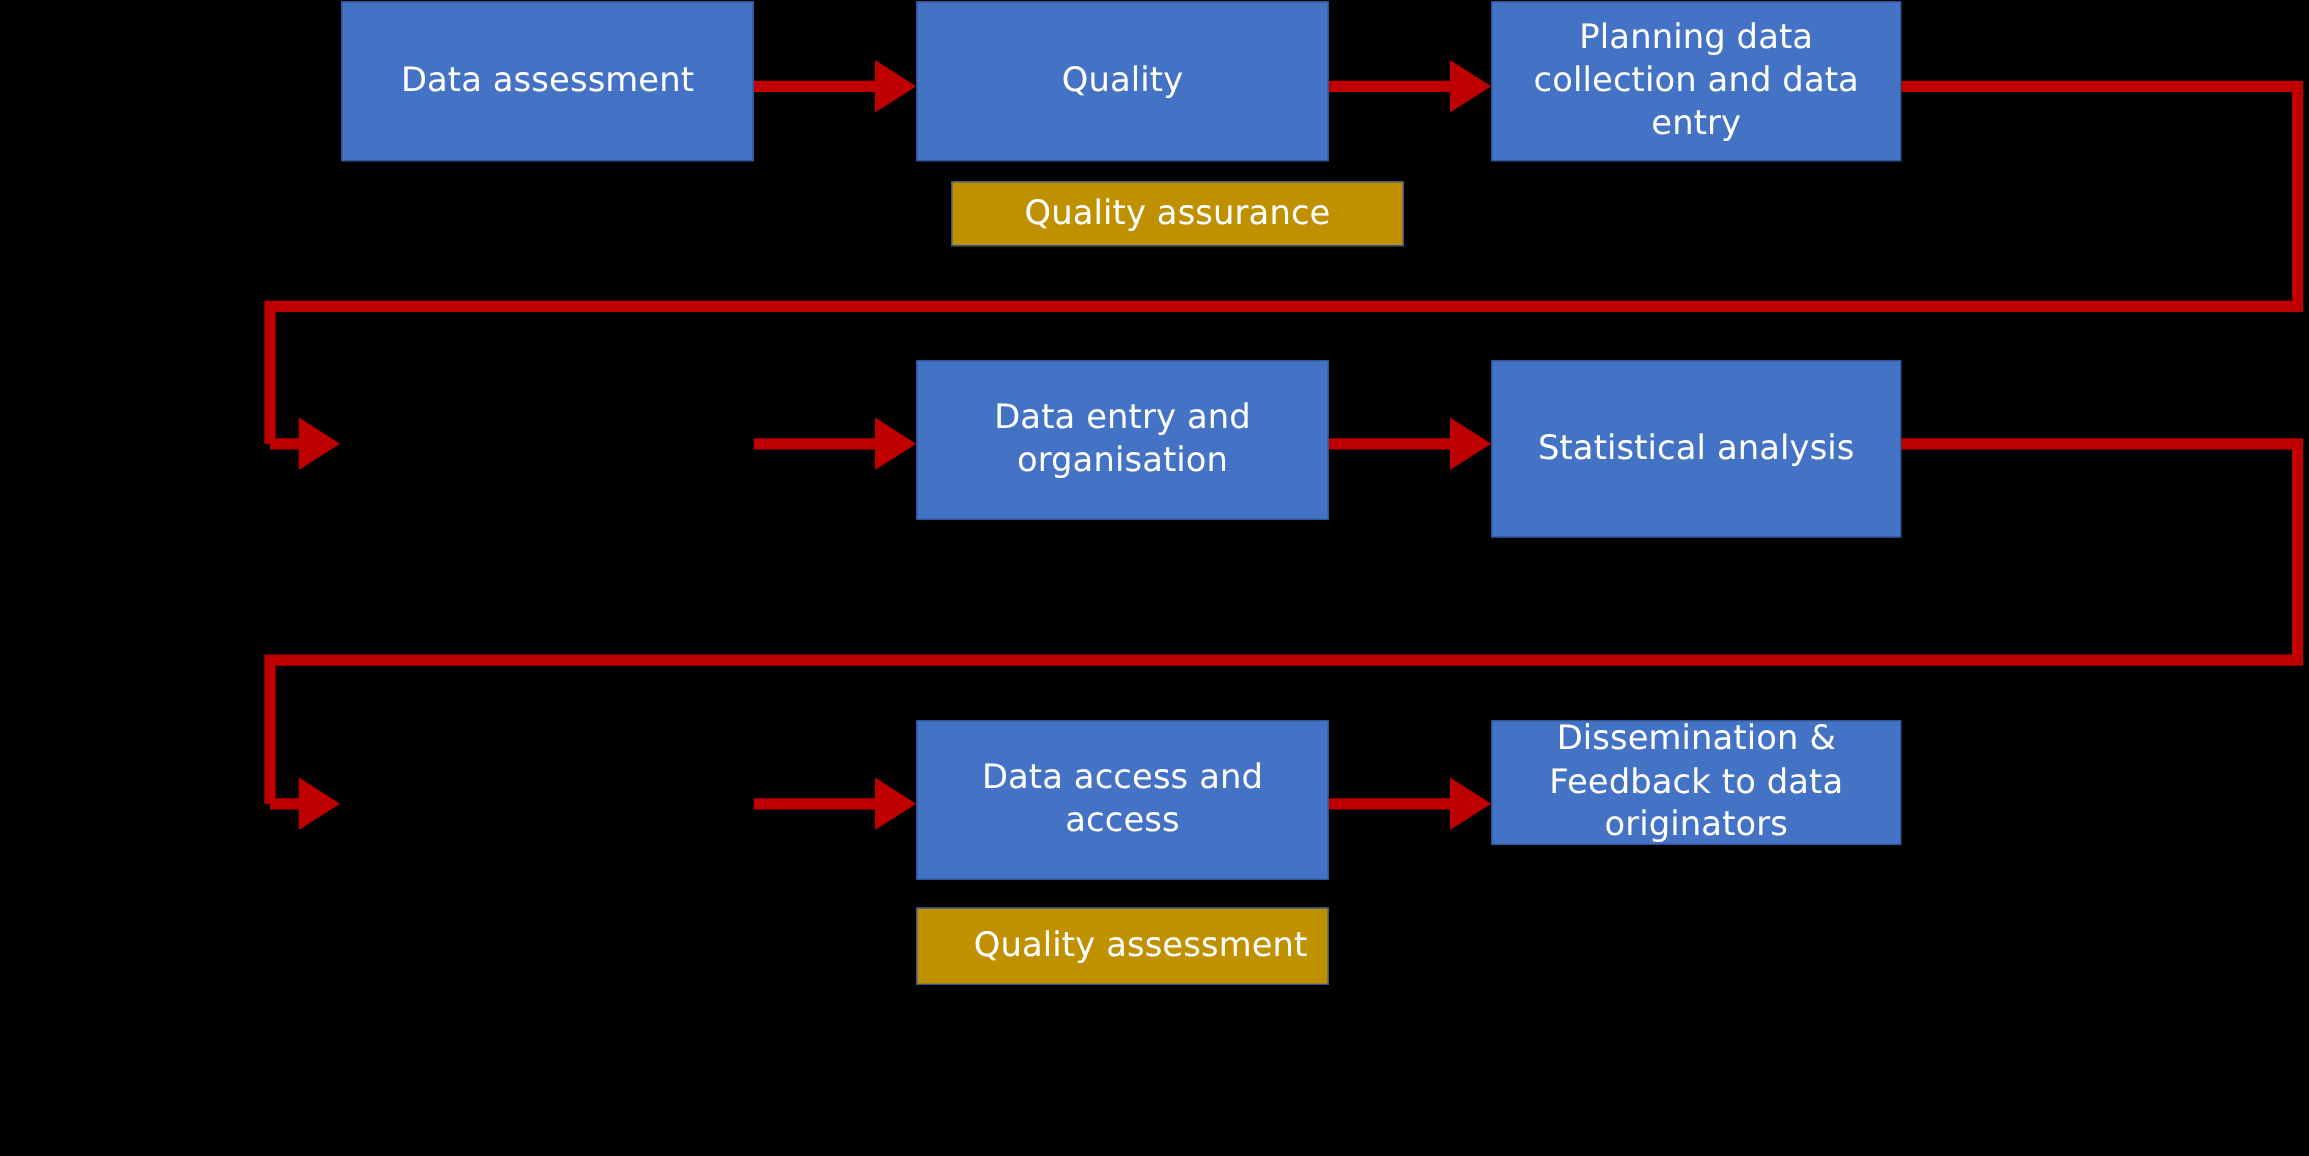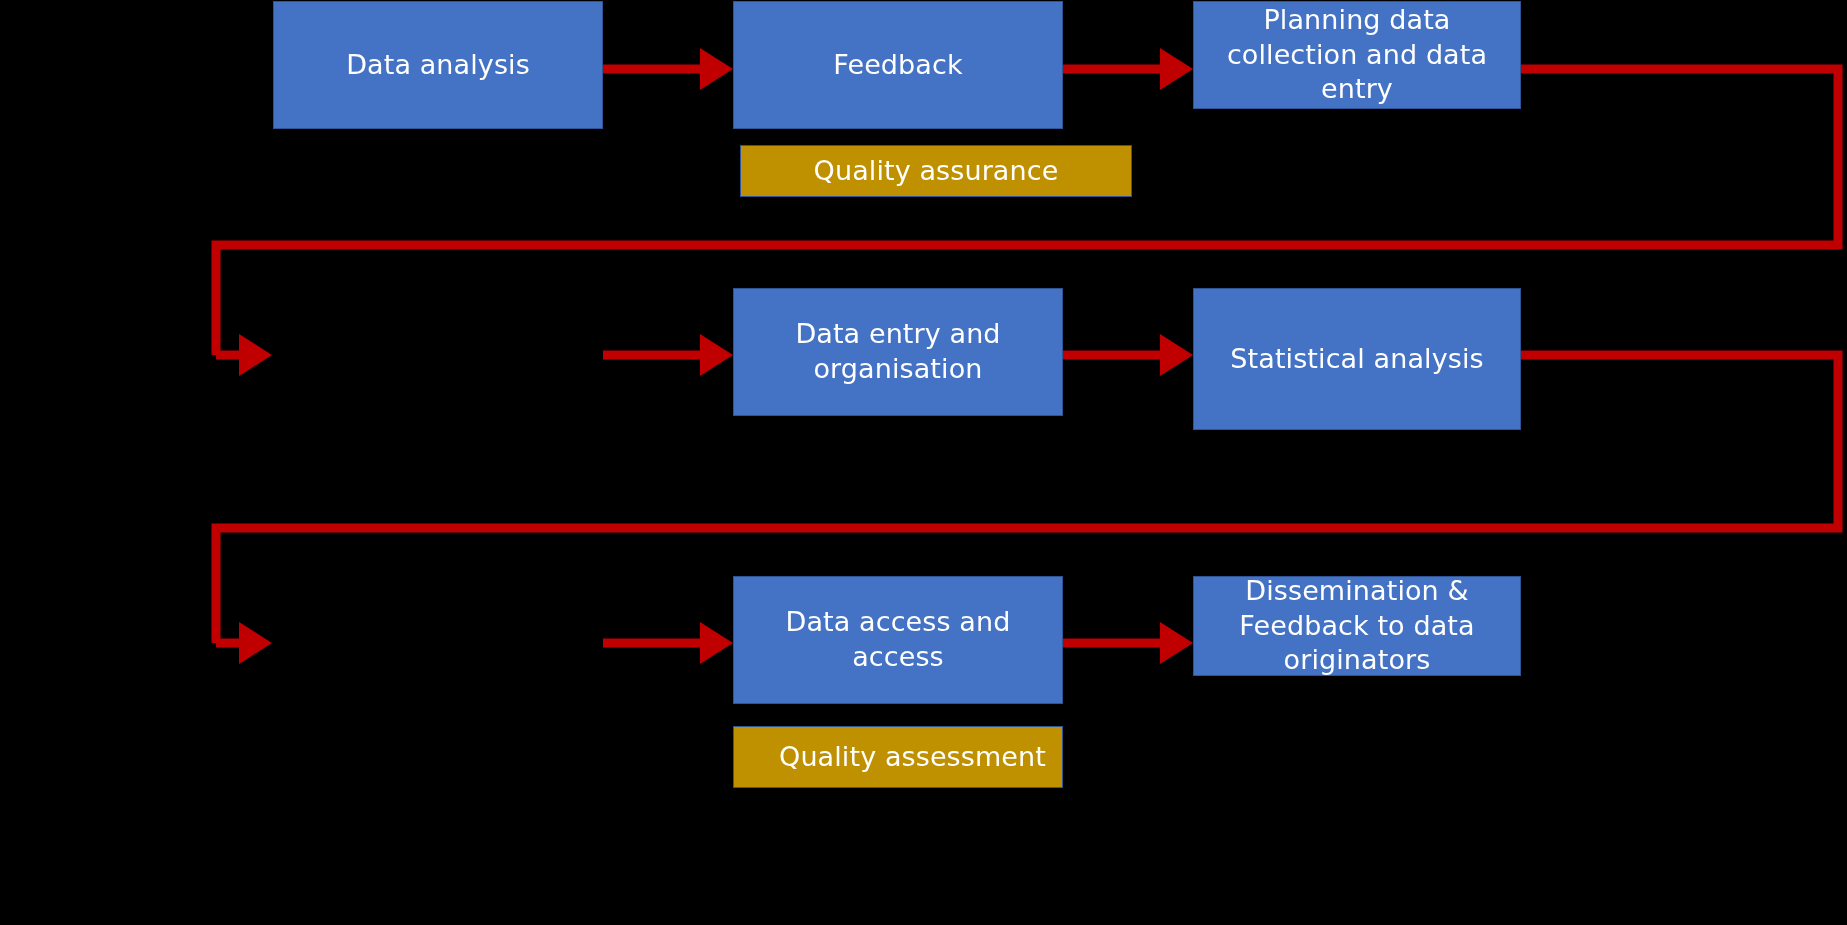--- a/index.html
+++ b/index.html
@@ -91,32 +91,32 @@
       <polygon class="wirehead" points="700,622 733,643 700,664"></polygon>
     </g>
 
     <g>
       <line class="wire" x1="1063" y1="643" x2="1160" y2="643"></line>
       <polygon class="wirehead" points="1160,622 1193,643 1160,664"></polygon>
     </g>
   </svg>
 
   <div class="node" style="left:273px; top:1px; width:330px; height:128px;">
-    <span>Data analysis</span>
+    <span>Data assessment</span>
   </div>
 
   <div class="node" style="left:733px; top:1px; width:330px; height:128px;">
-    <span>Feedback</span>
+    <span>Quality</span>
   </div>
 
-  <div class="node" style="left:1193px; top:1px; width:328px; height:108px;">
+  <div class="node" style="left:1193px; top:1px; width:328px; height:128px;">
     <span>Planning data collection and data entry</span>
   </div>
 
-  <div class="node qa" style="left:740px; top:145px; width:392px; height:52px;">
+  <div class="node qa" style="left:761px; top:145px; width:362px; height:52px;">
     <span>Quality assurance</span>
   </div>
 
 
   <div class="node" style="left:733px; top:288px; width:330px; height:128px;">
     <span>Data entry and organisation</span>
   </div>
 
   <div class="node" style="left:1193px; top:288px; width:328px; height:142px;">
     <span>Statistical analysis</span>

